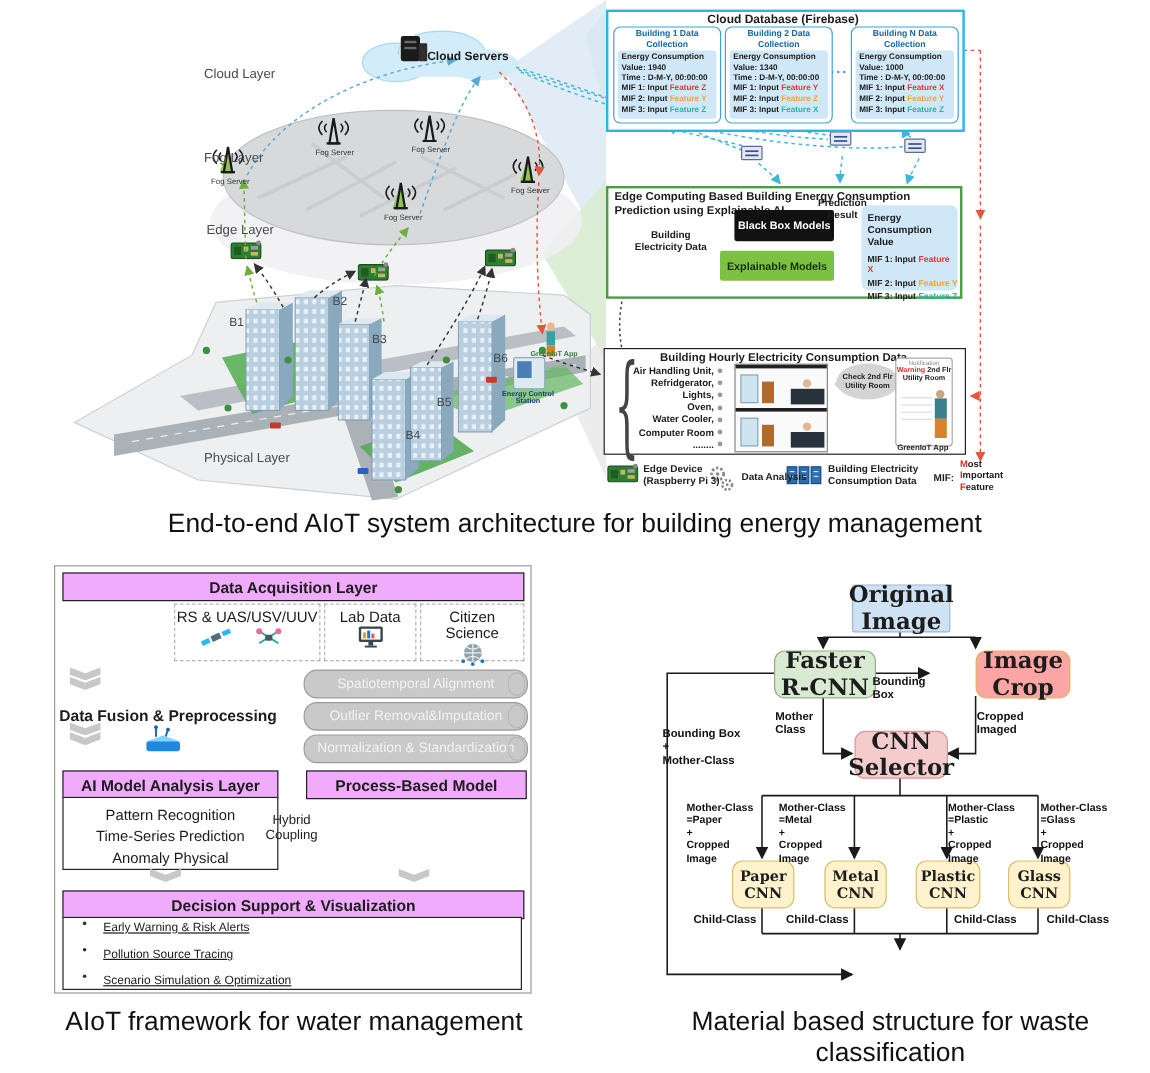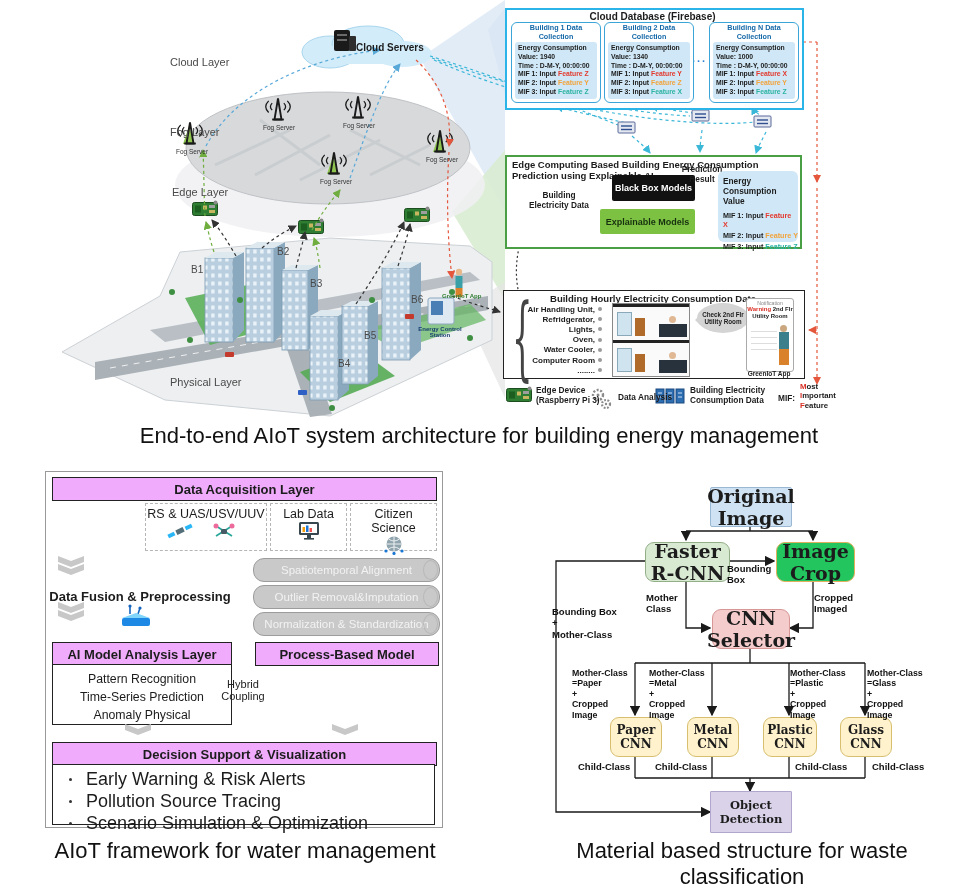--- a/index.html
+++ b/index.html
@@ -39,29 +39,29 @@
   .w-outer{border:1px solid #999;background:#fff;}
   .w-header{background:#f0abfc;border:1.3px solid #222;font-weight:bold;font-size:13px;
             display:flex;align-items:center;justify-content:center;}
   .w-dash{border:1.6px dashed #b5b5b5;background:#fff;text-align:center;font-size:12.5px;padding-top:3px;}
   .cyl{background:#c9c9c9;border:1px solid #9c9c9c;border-radius:11px;color:#f2f2f2;
        display:flex;align-items:center;justify-content:center;font-size:11.5px;}
   .cyl::after{content:'';position:absolute;right:1px;top:1px;bottom:1px;width:13px;border:1px solid #b8b8b8;border-radius:50%;}
   .w-content{border:1.3px solid #222;background:#fff;font-size:12.3px;text-align:center;line-height:18px;padding-top:5px;}
   .chev{position:absolute;width:26px;height:11px;background:#c8c8c8;
         clip-path:polygon(0 0,50% 45%,100% 0,100% 55%,50% 100%,0 55%);}
-  .w-bul{display:flex;align-items:center;font-size:18px;height:22px;}
+  .w-bul{display:flex;font-size:10px;height:22px;text-decoration:underline;}
   .w-bul .dot{width:3px;height:3px;background:#333;border-radius:50%;margin:0 14px 0 16px;flex:0 0 auto;}
   
   .n{position:absolute;border:1px solid;font-family:"DejaVu Serif",serif;font-weight:bold;
      display:flex;align-items:center;justify-content:center;text-align:center;font-size:19px;}
   .rnd{border-radius:9px;}
   .n-blue{background:#cfe2f3;border-color:#9ab7d3;}
   .n-green{background:#d9ead3;border-color:#93af88;}
-  .n-orange{background:#22c55e;border-color:#e0b05e;}
+  .n-orange{background:#fca5a5;border-color:#e0b05e;margin-left:37px;}
   .n-pink{background:#f4cccc;border-color:#d79797;}
   .n-yellow{background:#fff2cc;border-color:#d8bf70;}
   .n-purple{background:#d9d2e9;border-color:#b1a6cc;}
   .wl{position:absolute;font-family:Liberation Sans, sans-serif;font-weight:bold;font-size:9.5px;
       text-align:left;color:#111;line-height:1.2;}
   .wl-s{font-size:8.8px;line-height:1.18;}
 </style>
 </head>
 <body>
 
@@ -588,22 +588,20 @@
 <div class="n n-orange rnd" style="left:776px;top:542px;width:77px;height:38px">Image Crop</div>
 <div class="n n-pink rnd" style="left:712px;top:609px;width:76px;height:38px">CNN Selector</div>
 <div class="n n-yellow rnd pre" style="left:610px;top:717px;width:50px;height:38px;font-size:12px">Paper
 CNN</div>
 <div class="n n-yellow rnd pre" style="left:687px;top:717px;width:50px;height:38px;font-size:12px">Metal
 CNN</div>
 <div class="n n-yellow rnd pre" style="left:763px;top:717px;width:52px;height:38px;font-size:12px">Plastic
 CNN</div>
 <div class="n n-yellow rnd pre" style="left:840px;top:717px;width:50px;height:38px;font-size:12px">Glass
 CNN</div>
-<div class="n n-purple pre" style="left:710px;top:791px;width:80px;height:40px;font-size:11.5px;border-radius:1px">Object
-Detection</div>
 
 <div class="wl pre" style="left:727px;top:563px;width:50px">Bounding
 Box</div>
 <div class="wl pre" style="left:646px;top:592px;width:42px">Mother
 Class</div>
 <div class="wl pre" style="left:814px;top:592px;width:48px">Cropped
 Imaged</div>
 <div class="wl pre" style="left:552px;top:606px;width:72px">Bounding Box
 +
 Mother-Class</div>

